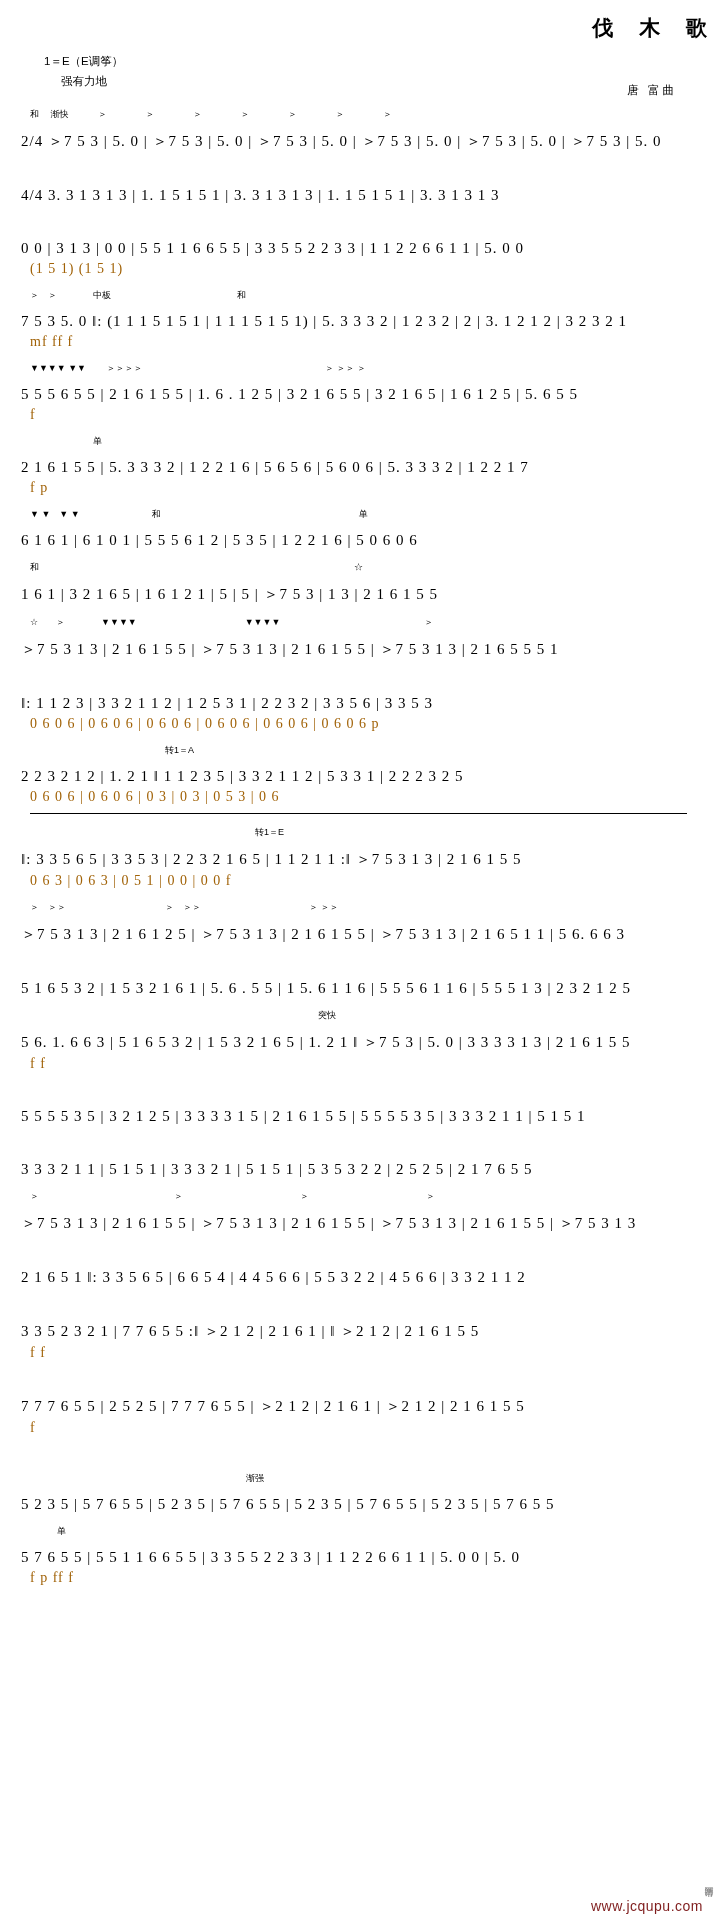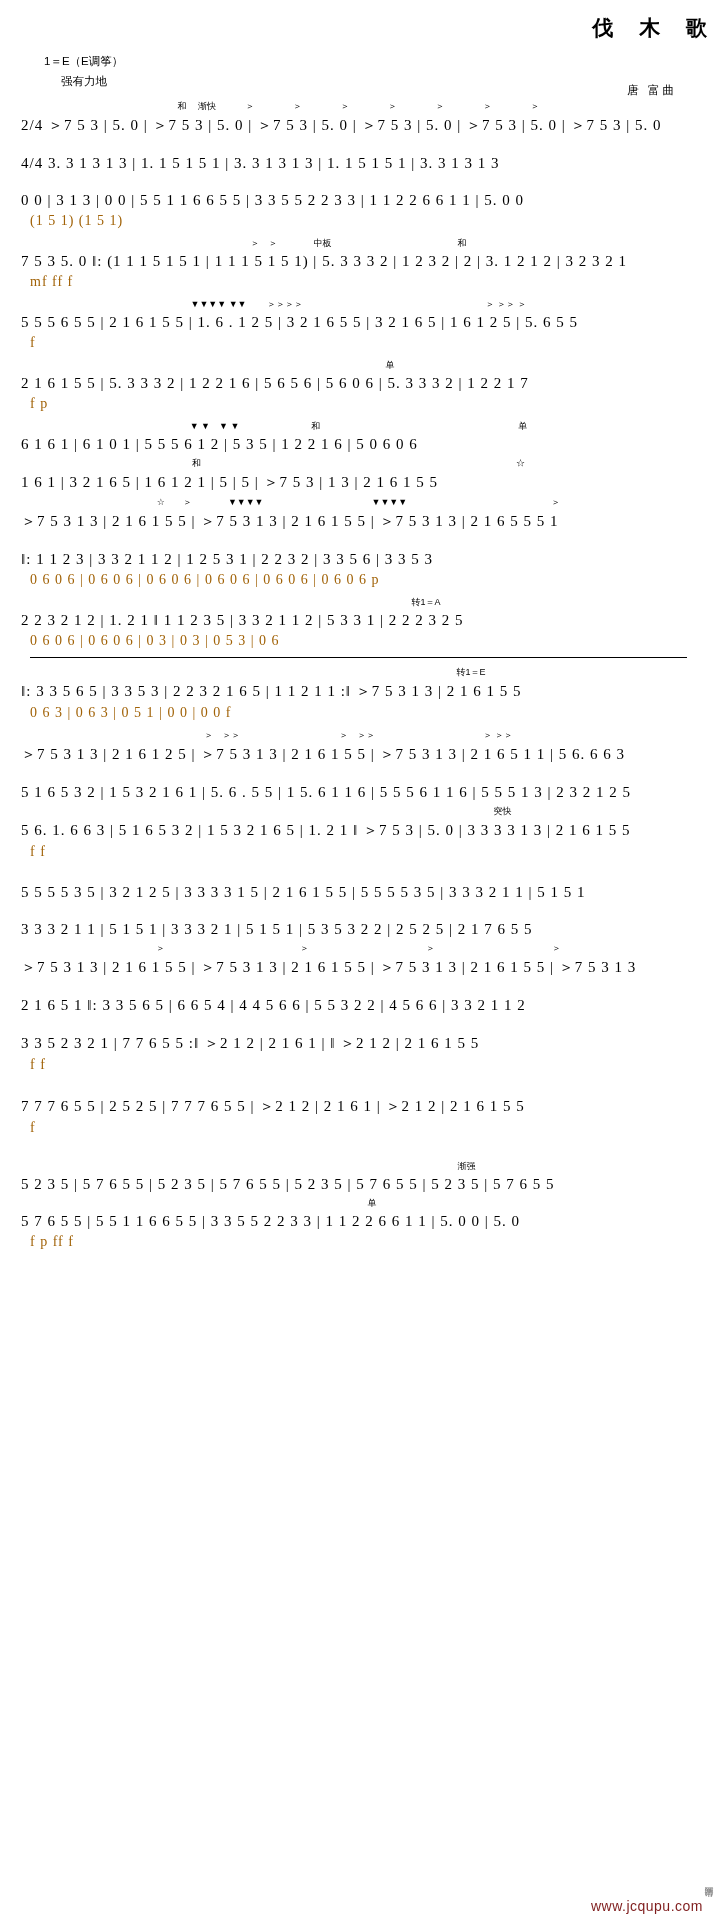--- a/index.html
+++ b/index.html
@@ -56,26 +56,25 @@
     position:relative;
     margin:0 30px 4px 21px;
     font-size:15px;
     letter-spacing:1px;
     white-space:nowrap;
     overflow:hidden;
   }
   .rowtop{
     position:relative;
     height:12px;
-    margin:4px 30px;
+    margin:12px 30px;
     font-size:9px;
     font-family:"Liberation Sans", sans-serif;
     white-space:nowrap;
     overflow:hidden;
-    text-align:center;
   }
   .rowsub{
     position:relative;
     margin:0 30px 8px 30px;
     font-size:14px;
     letter-spacing:1px;
     white-space:nowrap;
     overflow:hidden;
     color:#a16207;
   }

